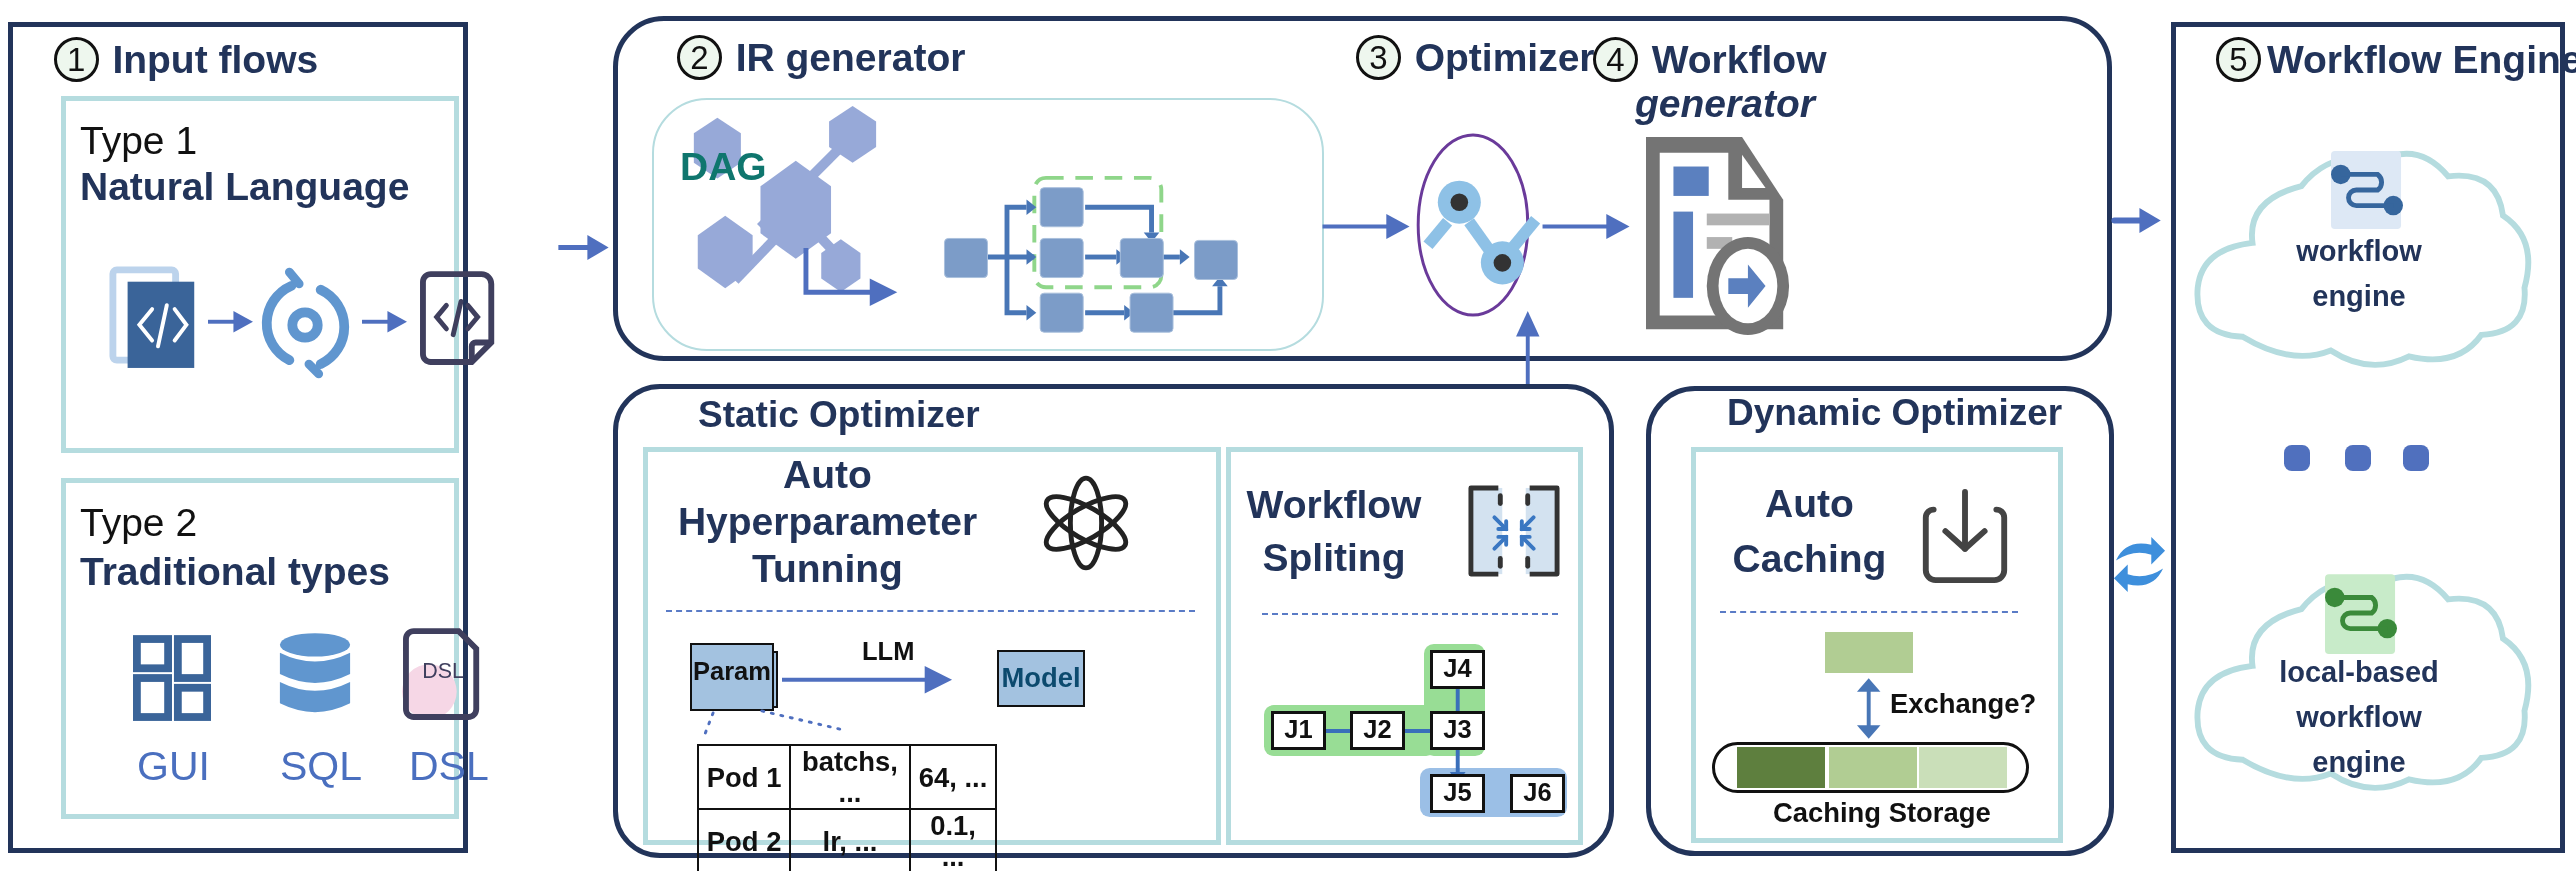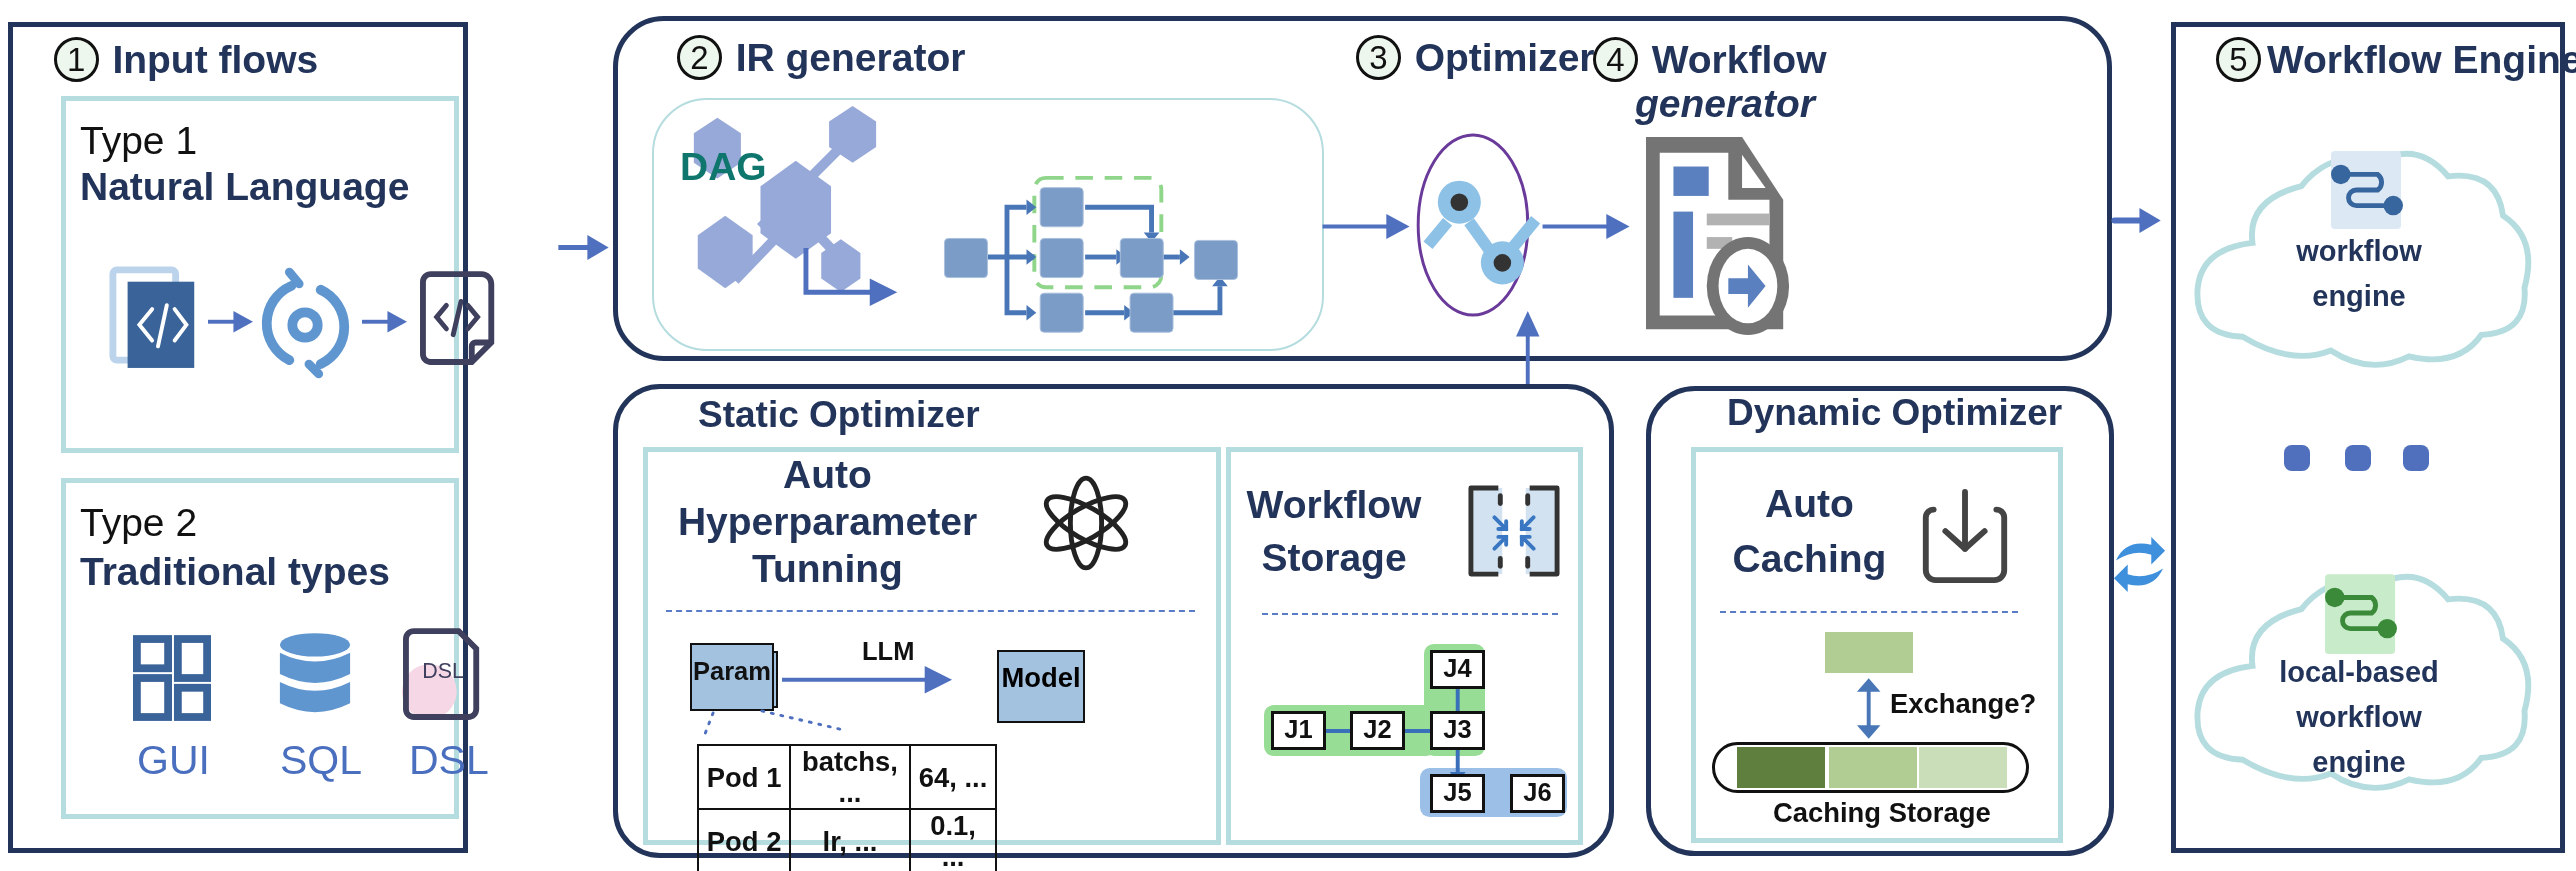--- a/index.html
+++ b/index.html
@@ -8,21 +8,21 @@
   .abs { position:absolute; }
   .panel { position:absolute; border:5.9px solid #22345a; box-sizing:border-box; background:#fff; }
   .subbox { position:absolute; border:5.9px solid #b5dcdf; box-sizing:border-box; background:#fff; }
   .title { position:absolute; font-weight:bold; font-size:39px; color:#22345a; white-space:nowrap;margin-left:40px; }
   .num { display:inline-block; width:39px; height:39px; border:3.9px solid #111; border-radius:50%;
          background:#eef7ee; color:#111; font-weight:normal; font-size:33px; line-height:39px;
          text-align:center; margin-right:13.7px; vertical-align:middle; box-sizing:content-box; }
   .title .t { vertical-align:middle; }
   .typelabel { position:absolute; font-size:39px; color:#111; }
   .typename { position:absolute; font-size:39px; font-weight:bold; color:#22345a; }
-  .iconlabel { position:absolute; font-size:41px; color:#4a6fbf; }
+  .iconlabel { position:absolute; font-size:41px; color:#4a6fbf;margin-top:6px; }
   .bold-dark { font-weight:bold; color:#22345a; }
   .center { text-align:center; }
   .dash { position:absolute; border-top:2.9px dashed #5a7bc6; }
   .jbox { position:absolute; width:55px; height:39px; background:#fff; border:3.9px solid #111;
           box-sizing:border-box; font-weight:bold; font-size:25.5px; color:#111; text-align:center; line-height:31px; }
   table.pod { position:absolute; border-collapse:collapse; font-weight:bold; font-size:27.4px; color:#111; }
   table.pod td { border:2.9px solid #111; padding:0 7.8px; height:33px; line-height:31px; }
   .cloudtext { position:absolute; font-weight:bold; font-size:29px; color:#22345a; text-align:center; line-height:45px; }
   svg { position:absolute; overflow:visible; }
 </style>
@@ -230,21 +230,21 @@
 
 <div class="abs" style="left:690px; top:643px; width:90px; height:67px;">
   <div class="abs" style="left:5.9px; top:7.8px; width:82px; height:57px; background:#a3c2e0; border:2.9px solid #111; box-sizing:border-box;"></div>
   <div class="abs" style="left:0; top:0; width:84px; height:68px; background:#a3c2e0; border:2.9px solid #111; box-sizing:border-box; font-weight:bold; font-size:25.5px; color:#111; text-align:center; line-height:53px;">Param</div>
 </div>
 <div class="abs" style="left:862px; top:637px; font-weight:bold; font-size:25.5px; color:#111;">LLM</div>
 <svg style="left:782px; top:666px;" width="172" height="27.4" viewBox="0 0 176 28">
   <line x1="0" y1="14" x2="150" y2="14" stroke="#4f6fbf" stroke-width="4"></line>
   <polygon points="146,0 174,14 146,28" fill="#4f6fbf"></polygon>
 </svg>
-<div class="abs" style="left:997px; top:650px; width:88px; height:73px; background:#a3c2e0; border:2.9px solid #111; box-sizing:border-box; font-weight:bold; font-size:27.4px; color:#000000; text-align:center; line-height:51px;">Model</div>
+<div class="abs" style="left:997px; top:650px; width:88px; height:57px; background:#a3c2e0; border:2.9px solid #111; box-sizing:border-box; font-weight:bold; font-size:27.4px; color:#0c4a6e; text-align:center; line-height:51px;">Model</div>
 <svg style="left:701px; top:709px;" width="147" height="39" viewBox="0 0 150 40">
   <line x1="12" y1="4" x2="2" y2="30" stroke="#4f6fbf" stroke-width="3" stroke-dasharray="2,8" stroke-linecap="round"></line>
   <line x1="62" y1="2" x2="148" y2="22" stroke="#4f6fbf" stroke-width="3" stroke-dasharray="2,8" stroke-linecap="round"></line>
 </svg>
 <table class="pod" style="left:697px; top:744px;">
   <tbody>
       <tr>
     <td>Pod 1</td>
     <td style="text-align:center; width:102px;border-radius:23px;">batchs, ...</td>
     <td style="text-align:center; width:69px;">64, ...</td>
@@ -253,21 +253,21 @@
     <td>Pod 2</td>
     <td style="text-align:center;">lr, ...</td>
     <td style="text-align:center;">0.1, ...</td>
   </tr>
 </tbody>
   </table>
 
 <div class="subbox" style="left:1226px; top:447px; width:357px; height:398px;"></div>
 <div class="abs bold-dark center" style="left:1246px; top:478px; width:176px; font-size:39px; line-height:53px;">
   <div>Workflow</div>
-  <div>Storage</div>
+  <div>Spliting</div>
 </div>
 <svg style="left:1467px; top:484px;" width="94" height="98" viewBox="0 0 96 100">
   <rect x="4" y="4" width="32" height="88" fill="#d3e2f0"></rect>
   <rect x="60" y="4" width="32" height="88" fill="#d3e2f0"></rect>
   <path d="M32,4 H4 V92 H32" fill="none" stroke="#333" stroke-width="5" stroke-linejoin="round"></path>
   <path d="M64,4 H92 V92 H64" fill="none" stroke="#333" stroke-width="5" stroke-linejoin="round"></path>
   <g stroke="#333" stroke-width="5" stroke-linecap="round">
     <line x1="34" y1="12" x2="34" y2="20"></line>
       <line x1="34" y1="76" x2="34" y2="84"></line>
     <line x1="62" y1="12" x2="62" y2="20"></line>

